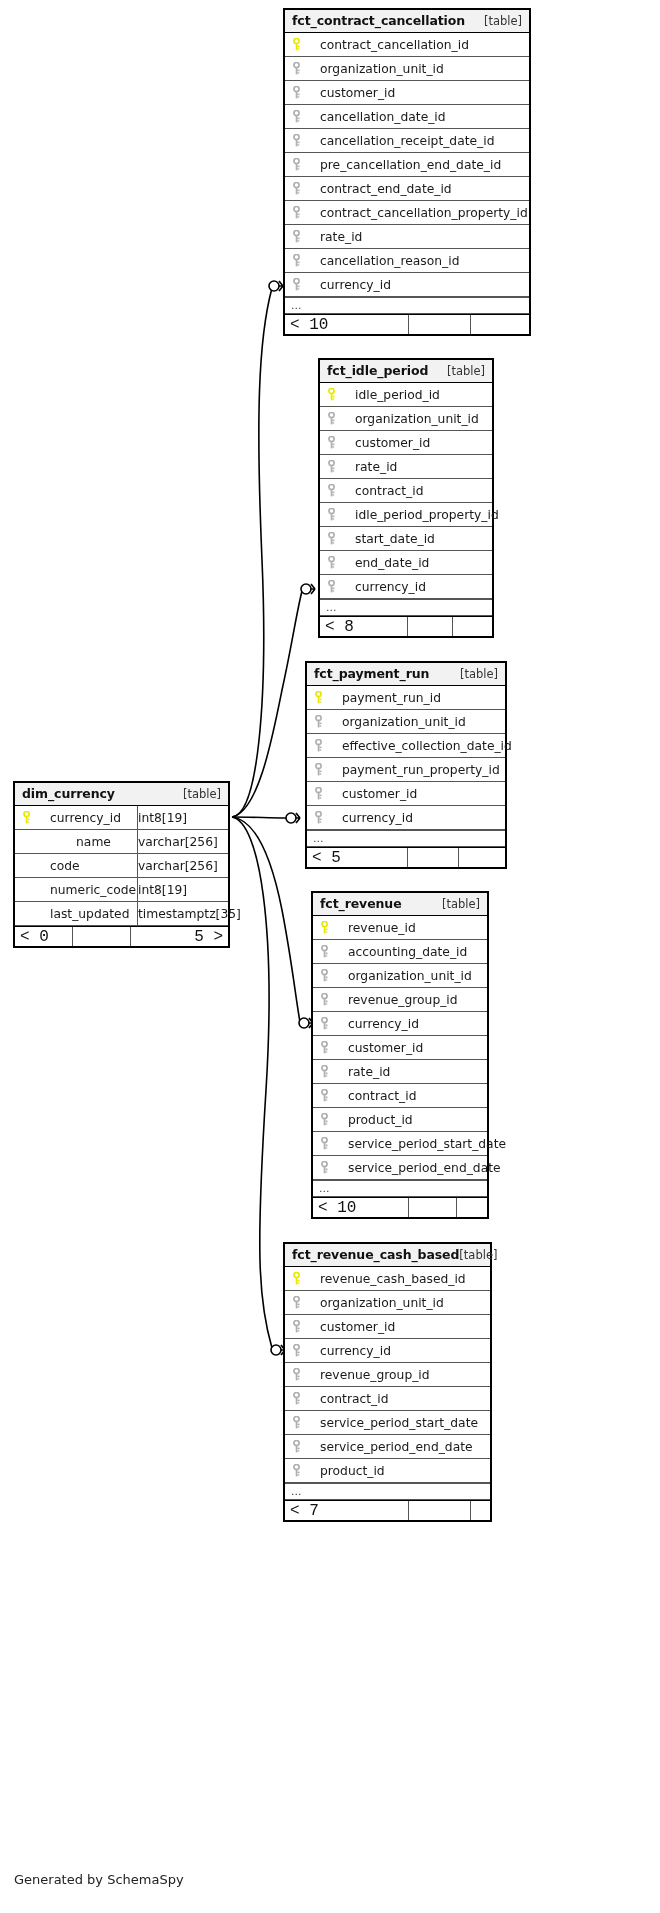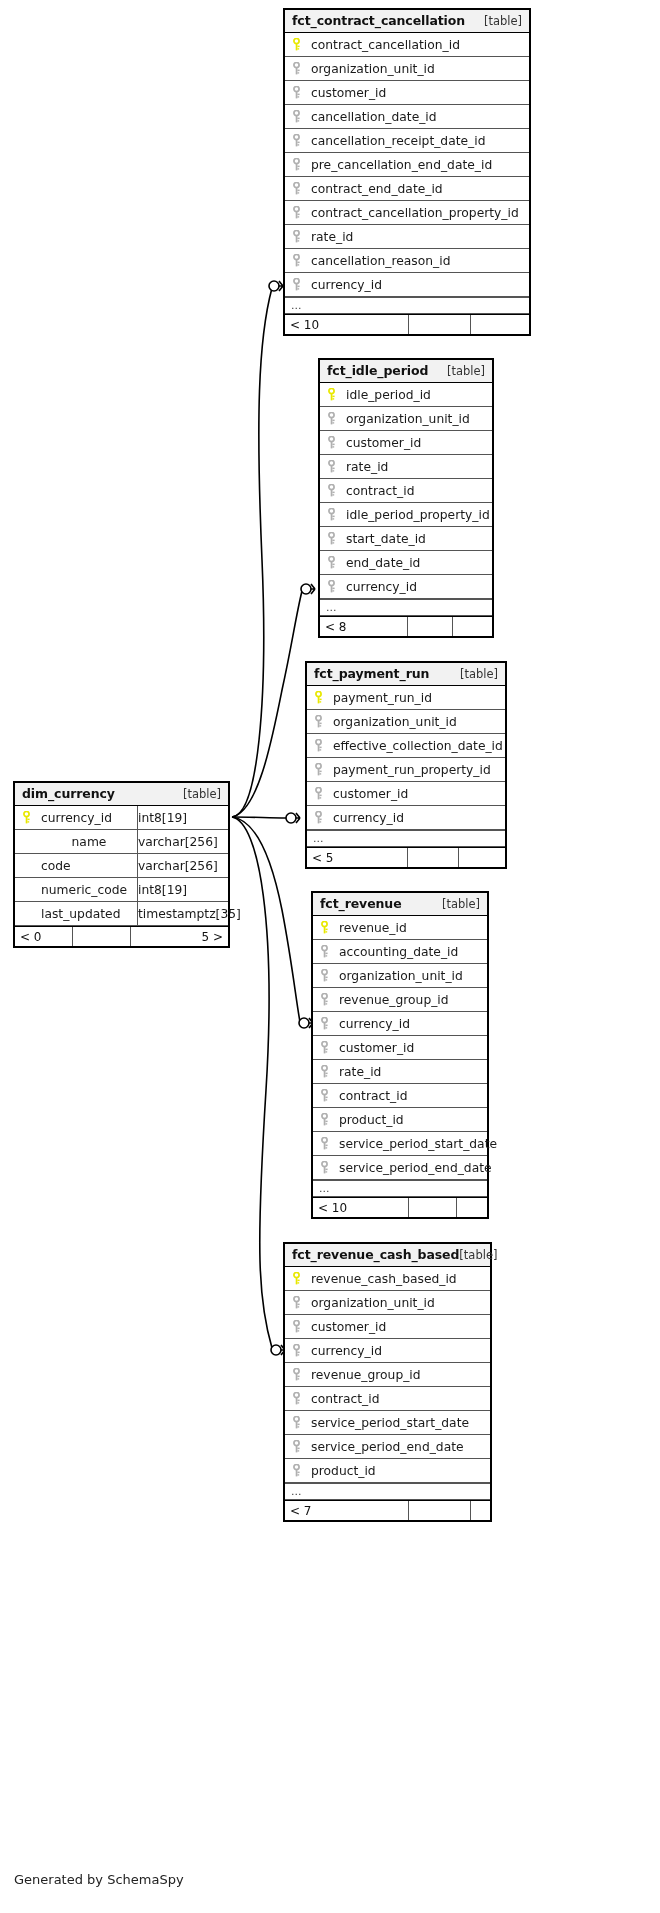--- a/index.html
+++ b/index.html
@@ -34,21 +34,21 @@
   .tbl-kind { font-size:11.5px; color:#333; white-space:nowrap; }
 
   .col-row {
     display:flex; align-items:center;
     border-bottom:1px solid #555;
     height:24px; box-sizing:border-box;
     background:#fff;
   }
   .col-row:last-child { border-bottom:none; }
   .col-name {
-    display:flex; align-items:center; gap:10px;
+    display:flex; align-items:center; gap:19px;
     padding-left:7px; flex:1 1 auto; min-width:0;
     font-size:12.3px; color:#1a1a1a; white-space:nowrap;
   }
   .col-type {
     font-size:12.3px; color:#1a1a1a; white-space:nowrap;
     box-sizing:border-box;
     border-left:1px solid #555;
     height:100%; display:flex; align-items:center;
     flex:0 0 auto;
   }
@@ -60,22 +60,22 @@
     border-bottom:1px solid #555; border-top:1px solid #555;
     font-size:11px; color:#444;
     padding-left:6px; display:flex; align-items:center;
     background:#fff;
   }
   .foot-row {
     display:flex; height:20px; box-sizing:border-box; background:#fff;
     border-top:1px solid #000;
   }
   .foot-cell {
-    font-size:12px; color:#111; display:flex; align-items:center;
-    box-sizing:border-box; height:100%;
+    font-size:16px; color:#111; display:flex; align-items:center;
+    box-sizing:border-box; height:100%;font-family:Liberation Mono, monospace;
   }
   .foot-left  { padding-left:5px; justify-content:flex-start; }
   .foot-mid   { border-left:1px solid #555; }
   .foot-right { border-left:1px solid #555; justify-content:flex-end; padding-right:5px; flex:1 1 auto; }
 
   .caption {
     position:absolute; left:14px; top:1872px;
     font-size:13px; color:#222; white-space:nowrap;
   }
 </style>

